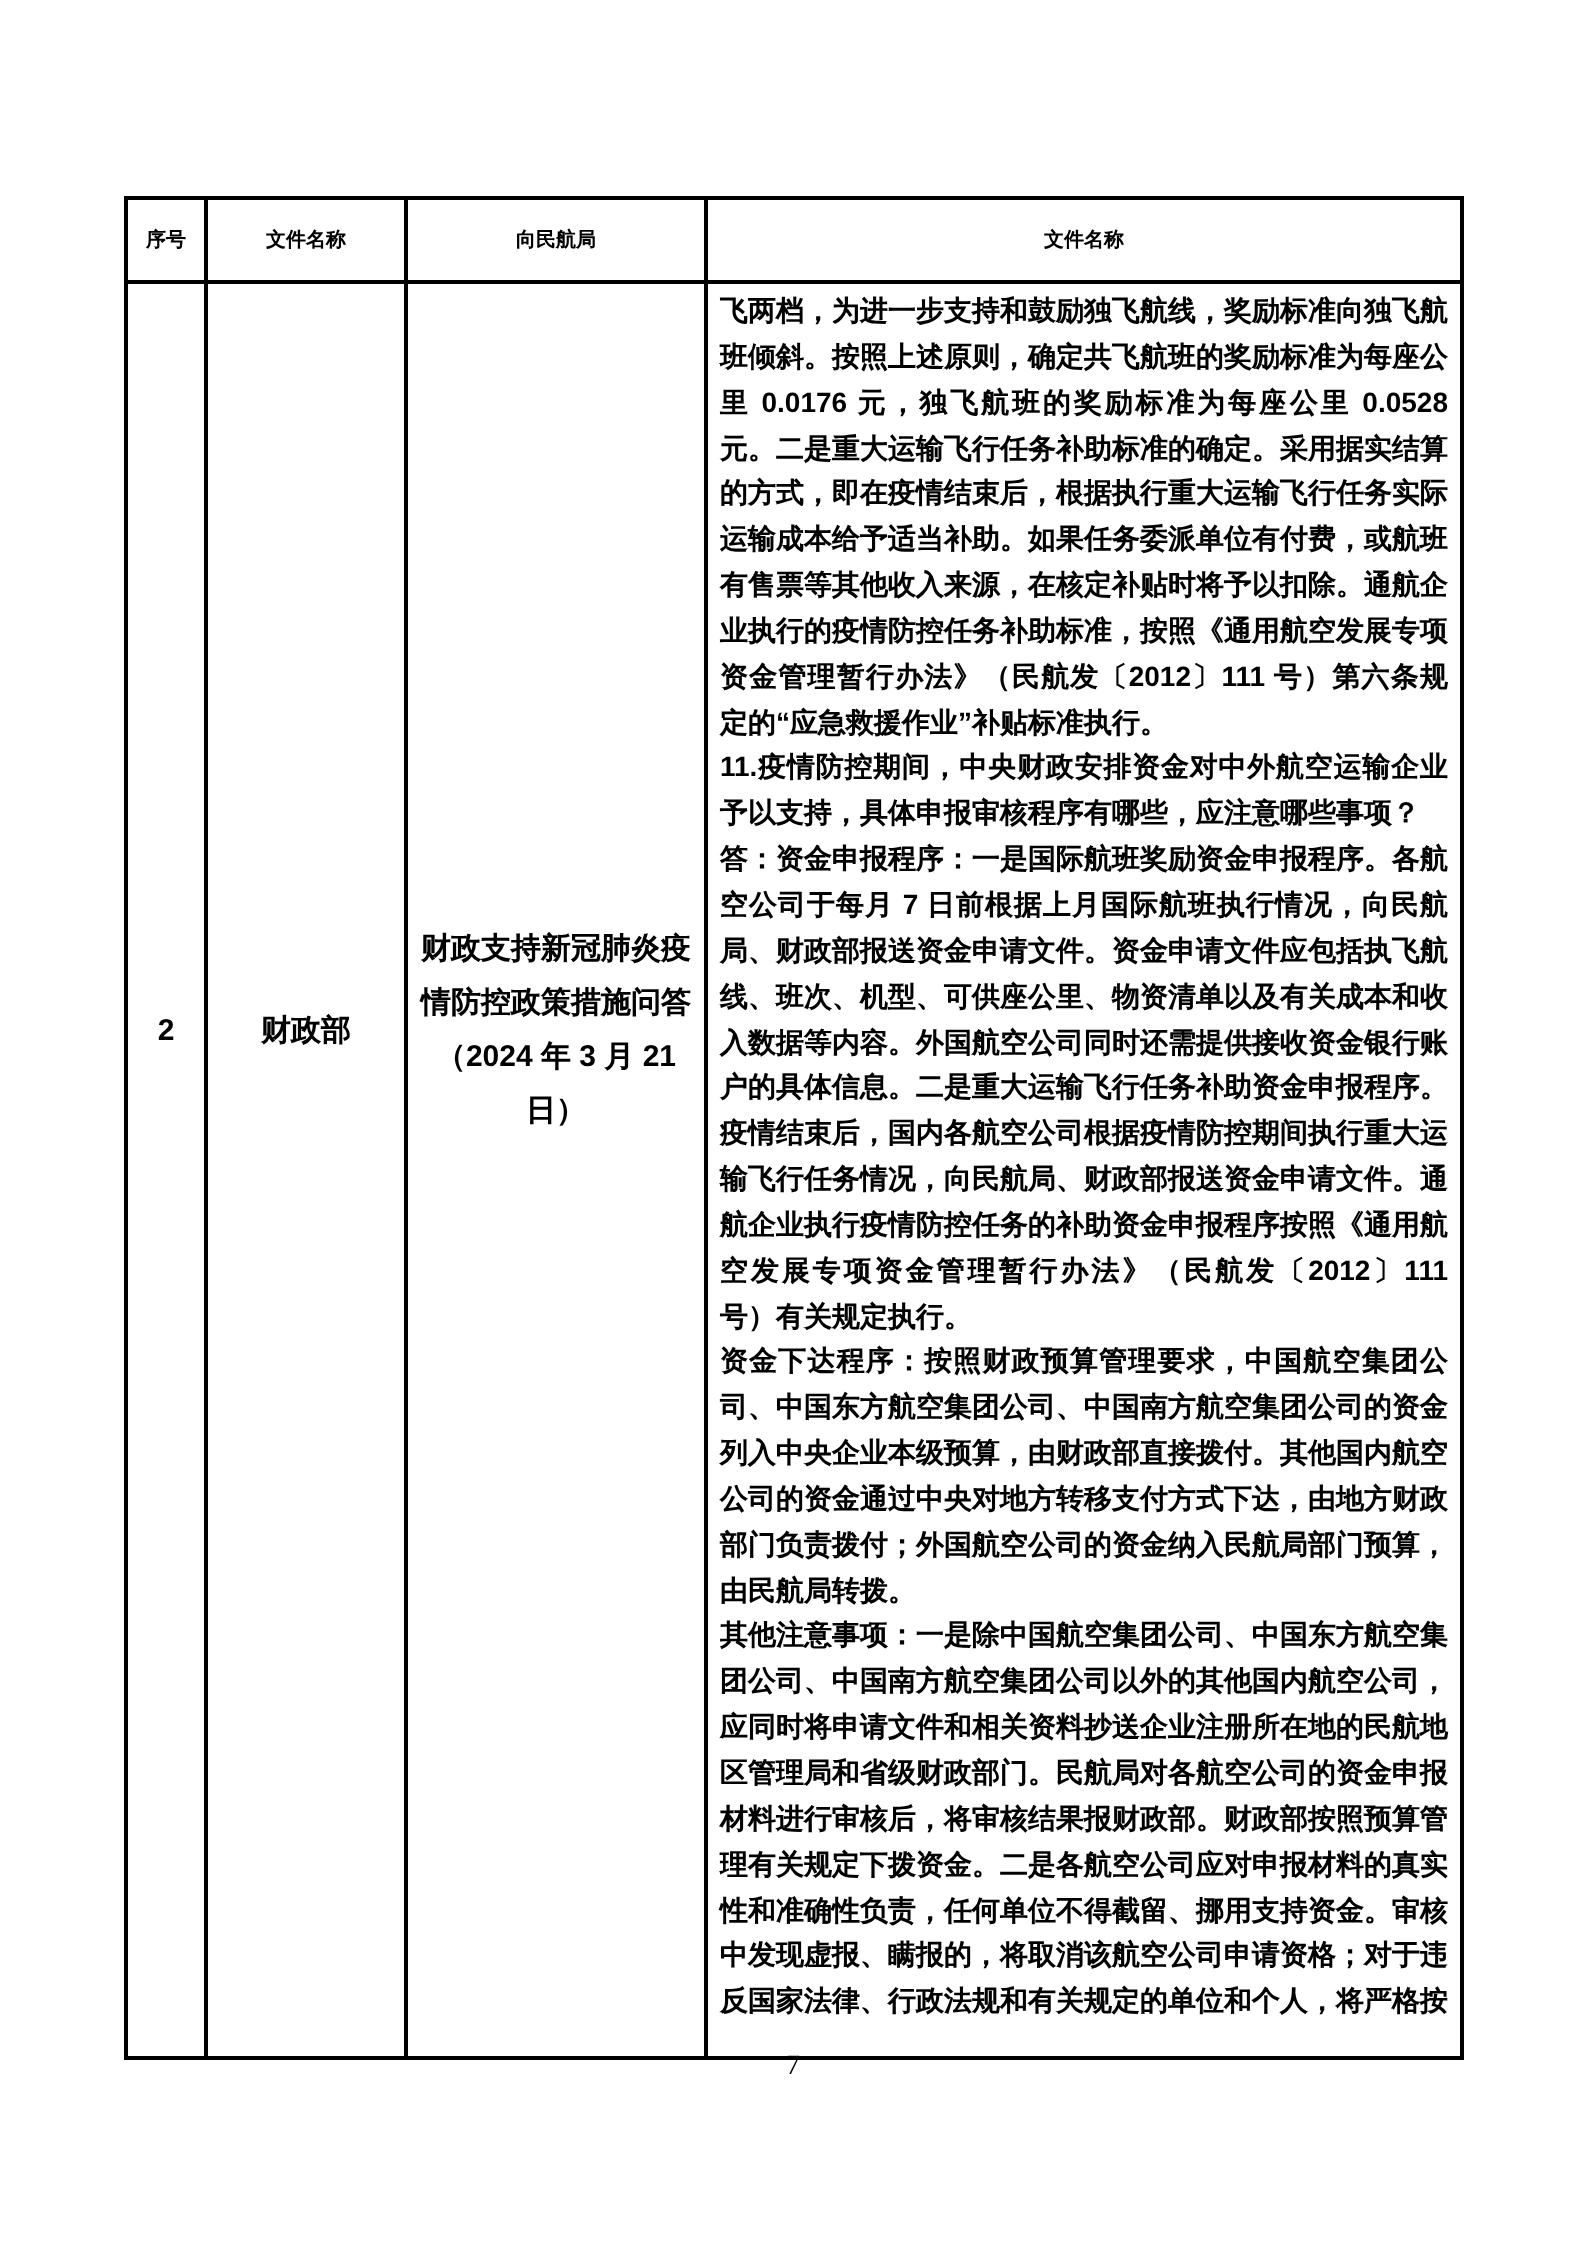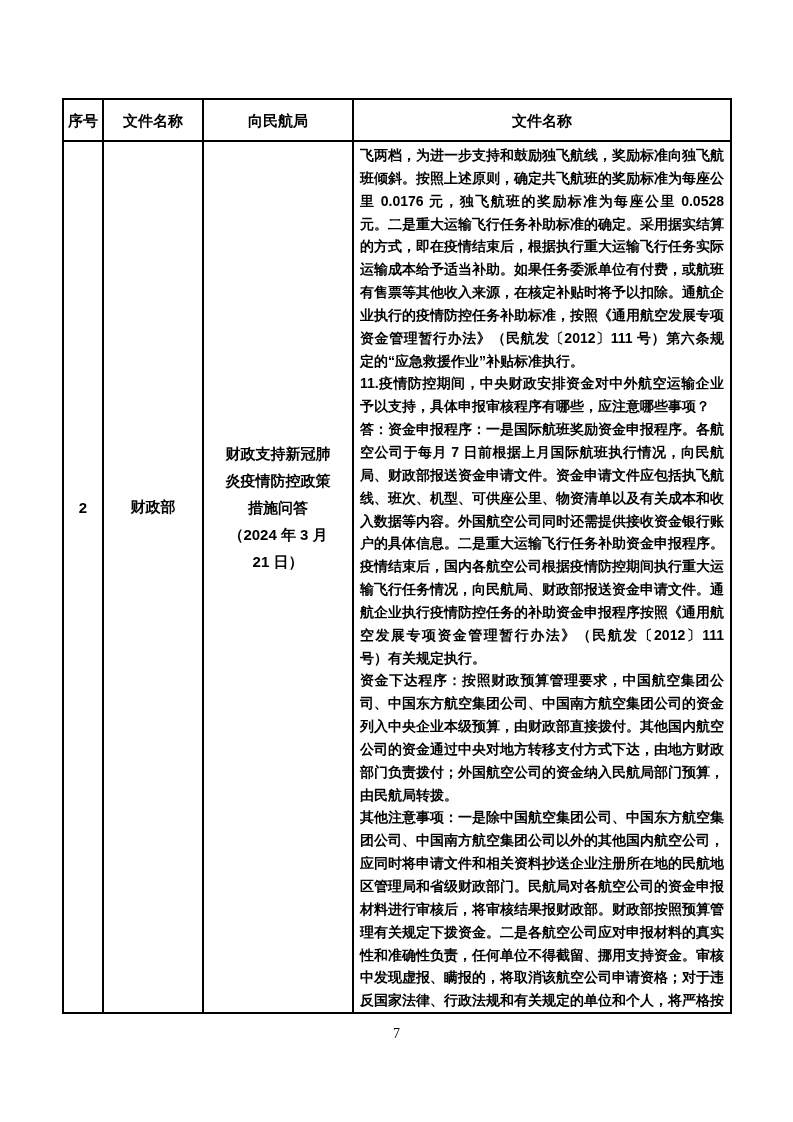--- a/index.html
+++ b/index.html
@@ -25,46 +25,46 @@
     table-layout: fixed;
   }
   .doc-table td, .doc-table th {
     border: 2px solid #000000;
     padding: 0;
     vertical-align: middle;
     font-weight: 700;
   }
   .doc-table th {
     height: 40px;
-    font-size: 15px;
+    font-size: 10px;
     line-height: 19px;
     text-align: center;
     font-weight: 700;
   }
   .body-row td {
     height: 869px;
   }
   .cell-center {
     text-align: center;
     font-size: 15px;
   }
   .cell-center .shift-up {
     display: block;
     transform: translateY(-70px);
   }
   .docname-block {
-    padding: 0 16px;
+    padding: 0 5px;
     line-height: 27px;
     text-align: center;
   }
   .content-cell {
     vertical-align: top;
   }
   .content-inner {
-    padding: 2px 6px 0 6px;
+    padding: 2px 6px 16px 6px;
     font-size: 14px;
     line-height: 22.85px;
     text-align: justify;
     text-justify: inter-ideograph;
   }
   .content-inner p.para {
     margin: 0;
   }
   .page-number {
     position: absolute;

